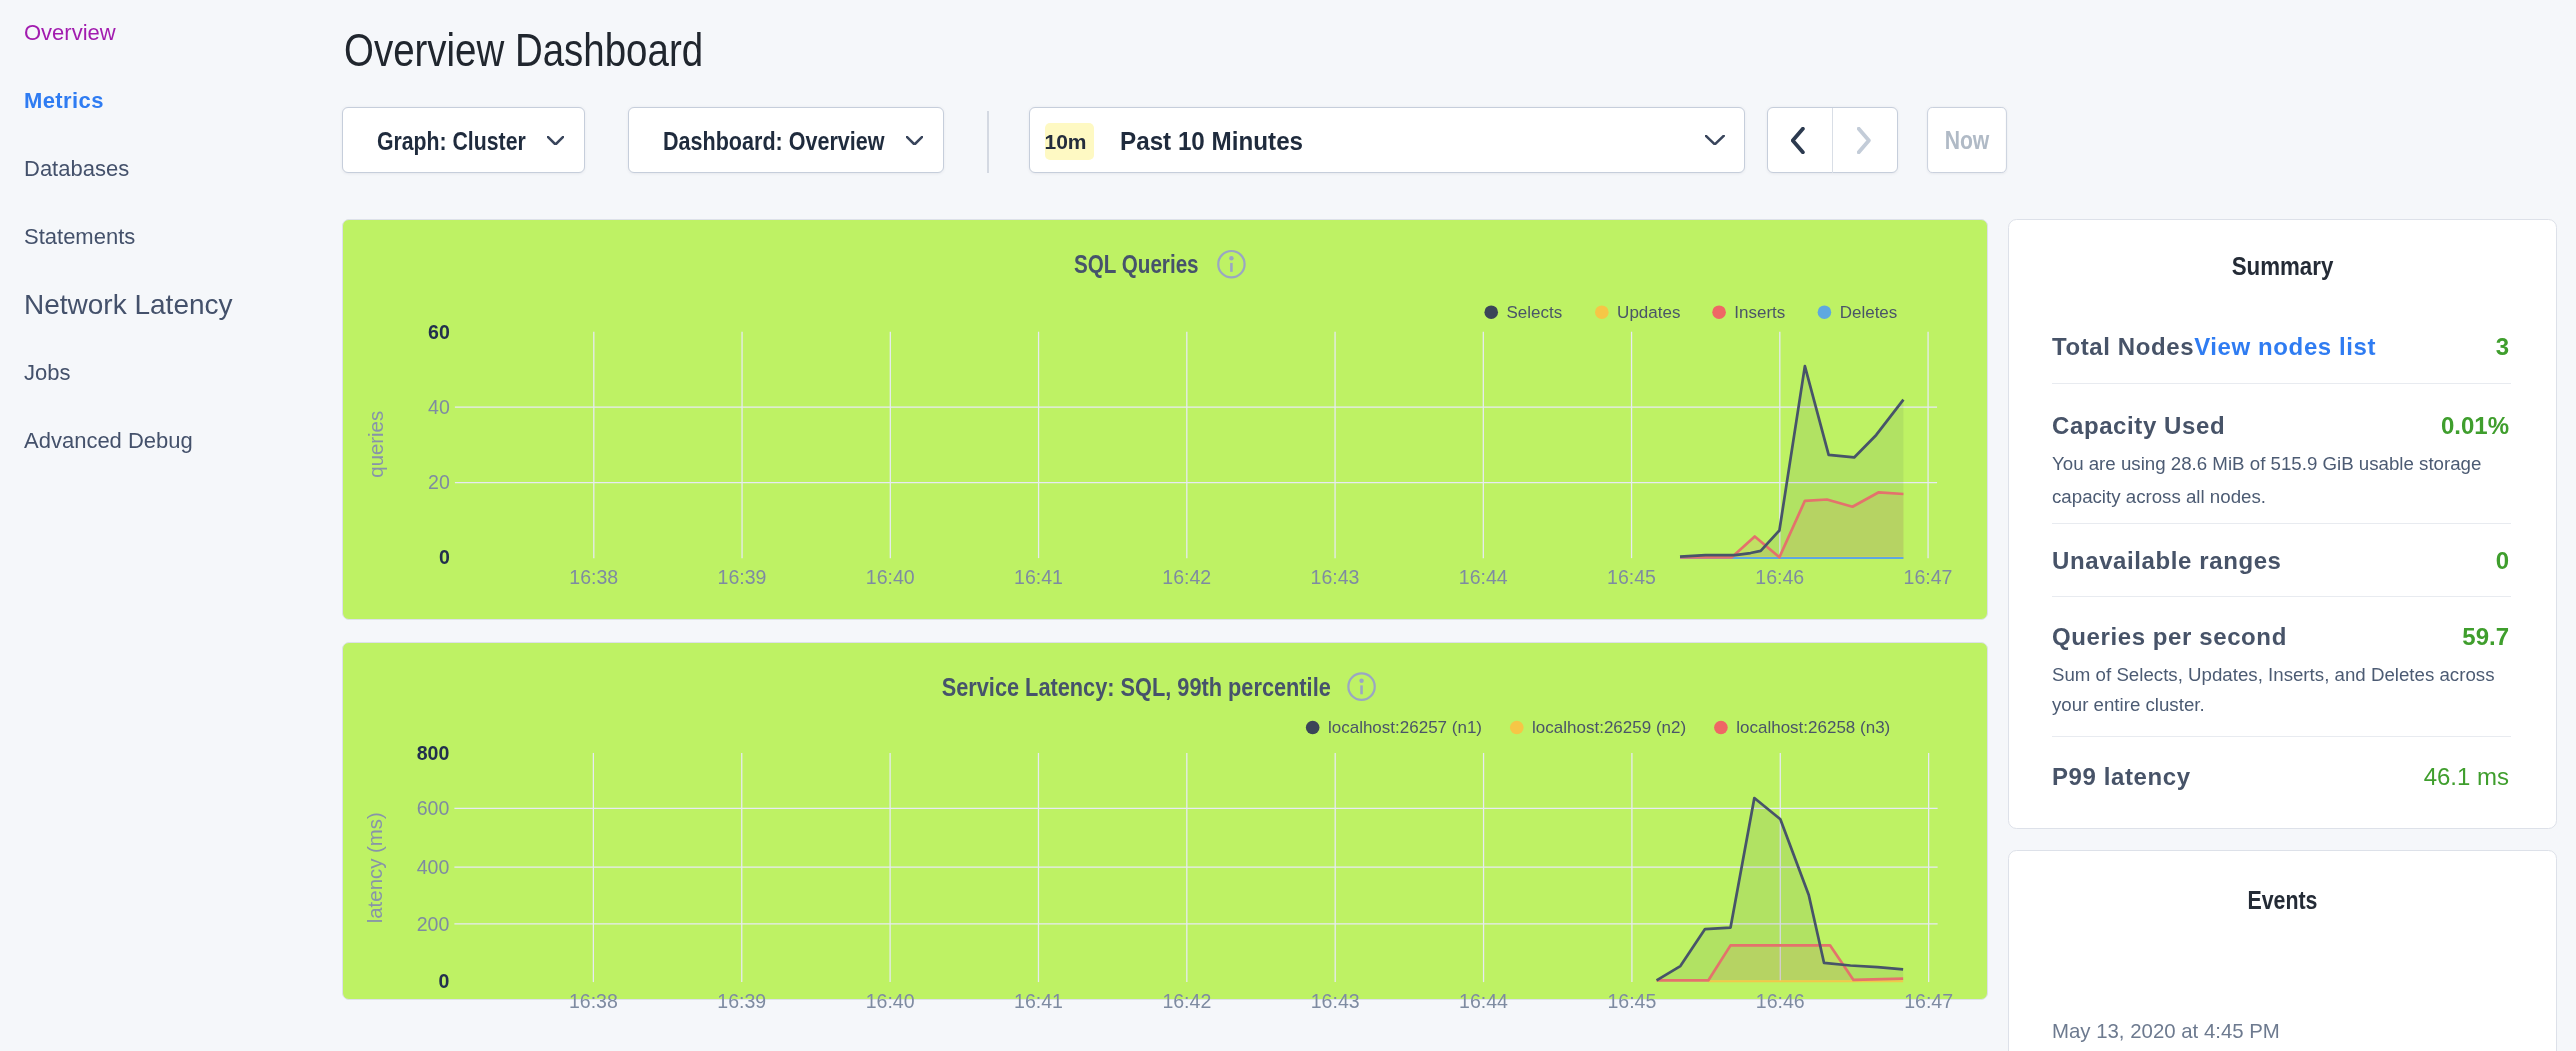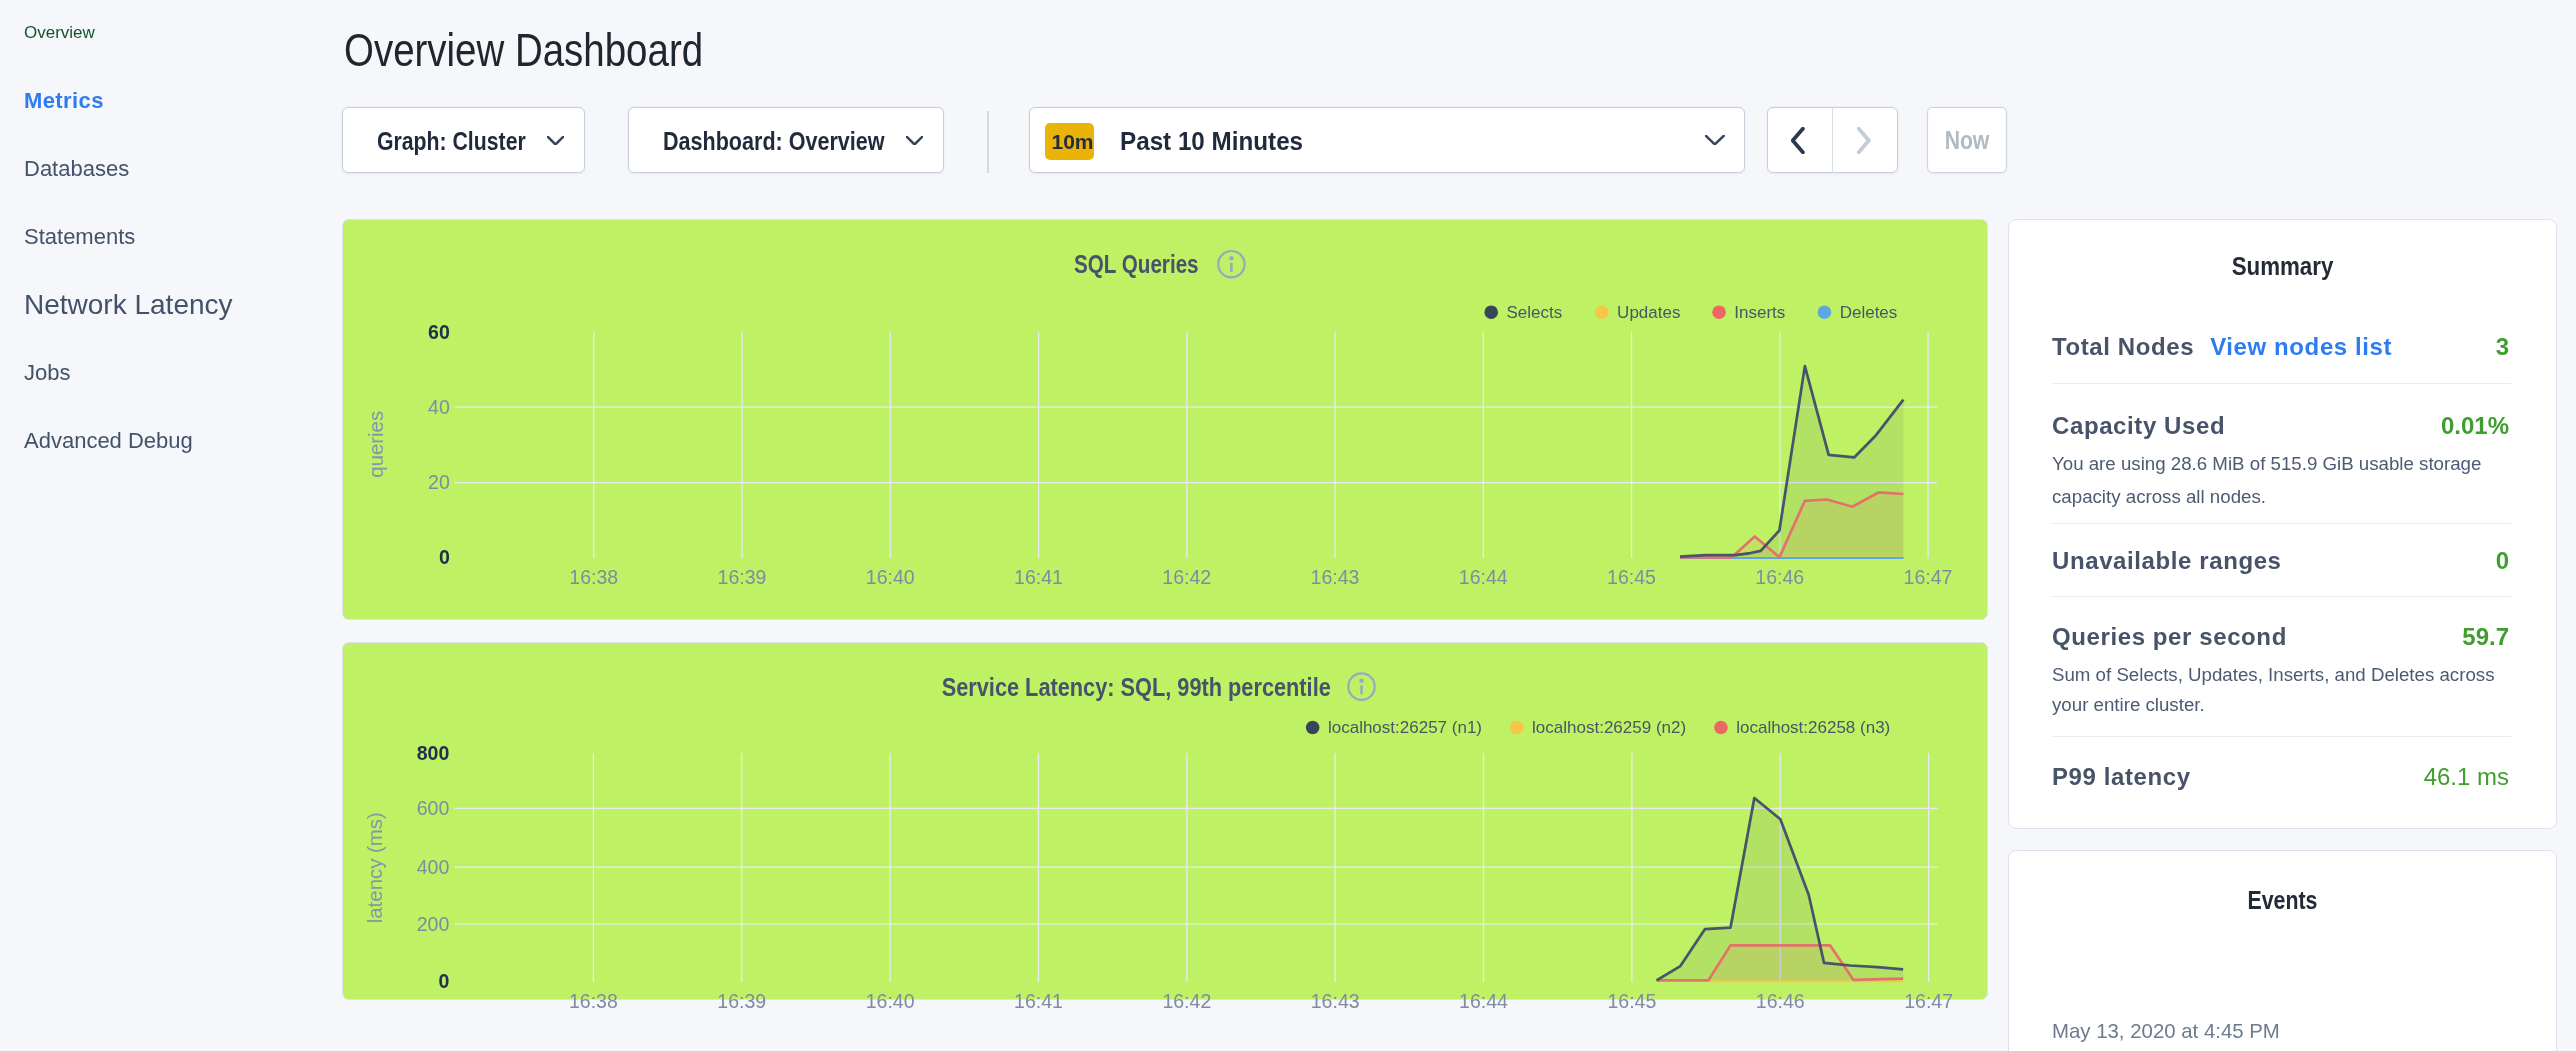--- a/index.html
+++ b/index.html
@@ -1,20 +1,20 @@
 <!DOCTYPE html>
 <html style="font-size:13.6px"><head><meta charset="utf-8">
 <style>
 html,body{margin:0;padding:0}
 body{width:2576px;height:1051px;overflow:hidden;background:#f5f7fa;font-family:"Liberation Sans",sans-serif;position:relative}
 .box{position:absolute;background:#fff;border:1.3px solid #c6cedb;border-radius:6px;box-sizing:border-box;box-shadow:0 0.9px 2.6px rgba(60,70,90,0.08)}
 .card{position:absolute;background:#bef264;border:1.3px solid #dde1e9;border-radius:7px;box-sizing:border-box}
 </style></head>
 <body>
-<div style="position:absolute;left:24px;top:17px;height:31px;line-height:31px;font-size:17px;color:#14532d">Overview</div>
+<div style="position:absolute;left:24px;top:17px;height:31px;line-height:31px;font-size:22px;color:#a21caf">Overview</div>
 <div style="position:absolute;left:24px;top:85px;height:31px;line-height:31px;font-size:22px;font-weight:bold;letter-spacing:0.4px;color:#2f7cf2">Metrics</div>
 <div style="position:absolute;left:24px;top:153px;height:31px;line-height:31px;font-size:22px;color:#44516b">Databases</div>
 <div style="position:absolute;left:24px;top:221px;height:31px;line-height:31px;font-size:22px;color:#44516b">Statements</div>
 <div style="position:absolute;left:24px;top:289px;height:31px;line-height:31px;font-size:28px;color:#44516b">Network Latency</div>
 <div style="position:absolute;left:24px;top:357px;height:31px;line-height:31px;font-size:22px;color:#44516b">Jobs</div>
 <div style="position:absolute;left:24px;top:425px;height:31px;line-height:31px;font-size:22px;color:#44516b">Advanced Debug</div>
 <div style="position:absolute;left:344px;top:25.5px;font-size:46px;line-height:49px;color:#20262e;transform:scaleX(0.836);transform-origin:left">Overview Dashboard</div>
 
 <div class="box" style="left:342px;top:107px;width:243px;height:66px">
 <div style="position:absolute;left:34px;top:0;height:66px;line-height:66px;font-size:25.5px;font-weight:bold;color:#1f2b3d;transform:scaleX(0.833);transform-origin:left">Graph: Cluster</div>
@@ -23,21 +23,21 @@
     <polyline points="1,1 10.0,10 19,1" fill="none" stroke="#39455c" stroke-width="3" stroke-linecap="round" stroke-linejoin="round"></polyline>
   </svg>
 <div class="box" style="left:628px;top:107px;width:316px;height:66px">
 <div style="position:absolute;left:34px;top:0;height:66px;line-height:66px;font-size:25.5px;font-weight:bold;color:#1f2b3d;transform:scaleX(0.845);transform-origin:left">Dashboard: Overview</div>
 </div>
 <svg style="position:absolute;left:906px;top:136px" width="17" height="9.4" viewBox="0 0 20 11">
     <polyline points="1,1 10.0,10 19,1" fill="none" stroke="#39455c" stroke-width="3" stroke-linecap="round" stroke-linejoin="round"></polyline>
   </svg>
 <div style="position:absolute;left:987px;top:111px;width:1.7px;height:62px;background:#d4d9e2"></div>
 <div class="box" style="left:1029px;top:107px;width:716px;height:66px">
-<div style="position:absolute;left:14.5px;top:14.5px;width:49px;height:37px;background:#eab308;border-radius:5.1px;text-align:right;line-height:37px;font-size:21px;font-weight:bold;color:#242d3d">10m</div>
+<div style="position:absolute;left:14.5px;top:14.5px;width:49px;height:37px;background:#fef9c3;border-radius:5.1px;text-align:left;line-height:37px;font-size:21px;font-weight:bold;color:#242d3d">10m</div>
 <div style="position:absolute;left:90px;top:0;height:66px;line-height:66px;font-size:25.5px;font-weight:bold;color:#1f2b3d;transform:scaleX(0.95);transform-origin:left">Past 10 Minutes</div>
 </div>
 <svg style="position:absolute;left:1705px;top:135px" width="19.6" height="10.2" viewBox="0 0 23 12">
     <polyline points="1,1 11.5,11 22,1" fill="none" stroke="#39455c" stroke-width="3" stroke-linecap="round" stroke-linejoin="round"></polyline>
   </svg>
 <div class="box" style="left:1767px;top:107px;width:131px;height:66px"></div>
 <div style="position:absolute;left:1832px;top:108px;width:1.3px;height:65px;background:#d9dee6"></div>
 <svg style="position:absolute;left:1791px;top:127px" width="13.6" height="27" viewBox="0 0 16 32">
     <polyline points="14,2 2,16.0 14,30" fill="none" stroke="#2c3a4f" stroke-width="4.5" stroke-linecap="round" stroke-linejoin="round"></polyline>
   </svg>
@@ -134,21 +134,21 @@
       <text x="1690.5" y="429.5" text-anchor="middle" font-size="23" fill="#7e8ba1">16:46</text>
       <text x="1865.0" y="429.5" text-anchor="middle" font-size="23" fill="#7e8ba1">16:47</text>
 <polygon points="1545.0,396.4 1573.0,379.7 1602.0,336.2 1632.0,334.4 1660.0,182.0 1690.6,207.0 1724.0,296.0 1742.0,376.0 1773.0,379.0 1805.0,381.0 1835.0,383.5 1835.0,396.4 1545.0,396.4" fill="#394558" fill-opacity="0.09"></polygon>
 <polygon points="1545.0,396.4 1606.0,396.4 1632.0,355.3 1749.0,355.3 1776.6,396.0 1835.0,394.5 1835.0,396.4 1545.0,396.4" fill="#e06c66" fill-opacity="0.12"></polygon>
 <polyline points="1606,397.5 1835,397.5" fill="none" stroke="#f3c64a" stroke-width="2.5"></polyline>
 <polyline points="1545.0,396.4 1606.0,396.4 1632.0,355.3 1749.0,355.3 1776.6,396.0 1835.0,394.5" fill="none" stroke="#e4726c" stroke-width="3.2" stroke-linejoin="round"></polyline>
 <polyline points="1545.0,396.4 1573.0,379.7 1602.0,336.2 1632.0,334.4 1660.0,182.0 1690.6,207.0 1724.0,296.0 1742.0,376.0 1773.0,379.0 1805.0,381.0 1835.0,383.5" fill="none" stroke="#475469" stroke-width="3.2" stroke-linejoin="round"></polyline>
 </svg></div>
 <div style="position:absolute;left:2008px;top:219px;width:549px;height:610px;background:#fff;border:1.3px solid #dde1e9;border-radius:8.5px;box-sizing:border-box">
     <div style="position:absolute;left:0;right:0;top:28px;height:37px;line-height:37px;text-align:center;font-size:25.5px;font-weight:bold;color:#242b36;transform:scaleX(0.875)">Summary</div>
-    <div style="position:absolute;left:43px;top:110px;height:34px;line-height:34px;font-size:24px;font-weight:bold;letter-spacing:0.6px;color:#475368">Total Nodes<span style="color:#2f7cf2;margin-left:16px;letter-spacing:0.6px">View nodes list</span></div>
+    <div style="position:absolute;left:43px;top:110px;height:34px;line-height:34px;font-size:24px;font-weight:bold;letter-spacing:0.6px;color:#475368">Total Nodes<span style="color:#2f7cf2;letter-spacing:0.6px">View nodes list</span></div>
     <div style="position:absolute;right:47px;top:110px;height:34px;line-height:34px;font-size:24px;font-weight:bold;color:#3f9e2d">3</div>
     <div style="position:absolute;left:43px;right:45px;top:163px;height:1.3px;background:#e8ebf0"></div>
     <div style="position:absolute;left:43px;top:189px;height:34px;line-height:34px;font-size:24px;font-weight:bold;letter-spacing:0.6px;color:#475368">Capacity Used</div>
     <div style="position:absolute;right:47px;top:189px;height:34px;line-height:34px;font-size:24px;font-weight:bold;color:#3f9e2d">0.01%</div>
     <div style="position:absolute;left:43px;top:228px;height:31px;line-height:31px;font-size:18.7px;color:#4c5b73">You are using 28.6 MiB of 515.9 GiB usable storage</div>
     <div style="position:absolute;left:43px;top:261px;height:31px;line-height:31px;font-size:18.7px;color:#4c5b73">capacity across all nodes.</div>
     <div style="position:absolute;left:43px;right:45px;top:303px;height:1.3px;background:#e8ebf0"></div>
     <div style="position:absolute;left:43px;top:324px;height:34px;line-height:34px;font-size:24px;font-weight:bold;letter-spacing:0.6px;color:#475368">Unavailable ranges</div>
     <div style="position:absolute;right:47px;top:324px;height:34px;line-height:34px;font-size:24px;font-weight:bold;color:#3f9e2d">0</div>
     <div style="position:absolute;left:43px;right:45px;top:376px;height:1.3px;background:#e8ebf0"></div>

